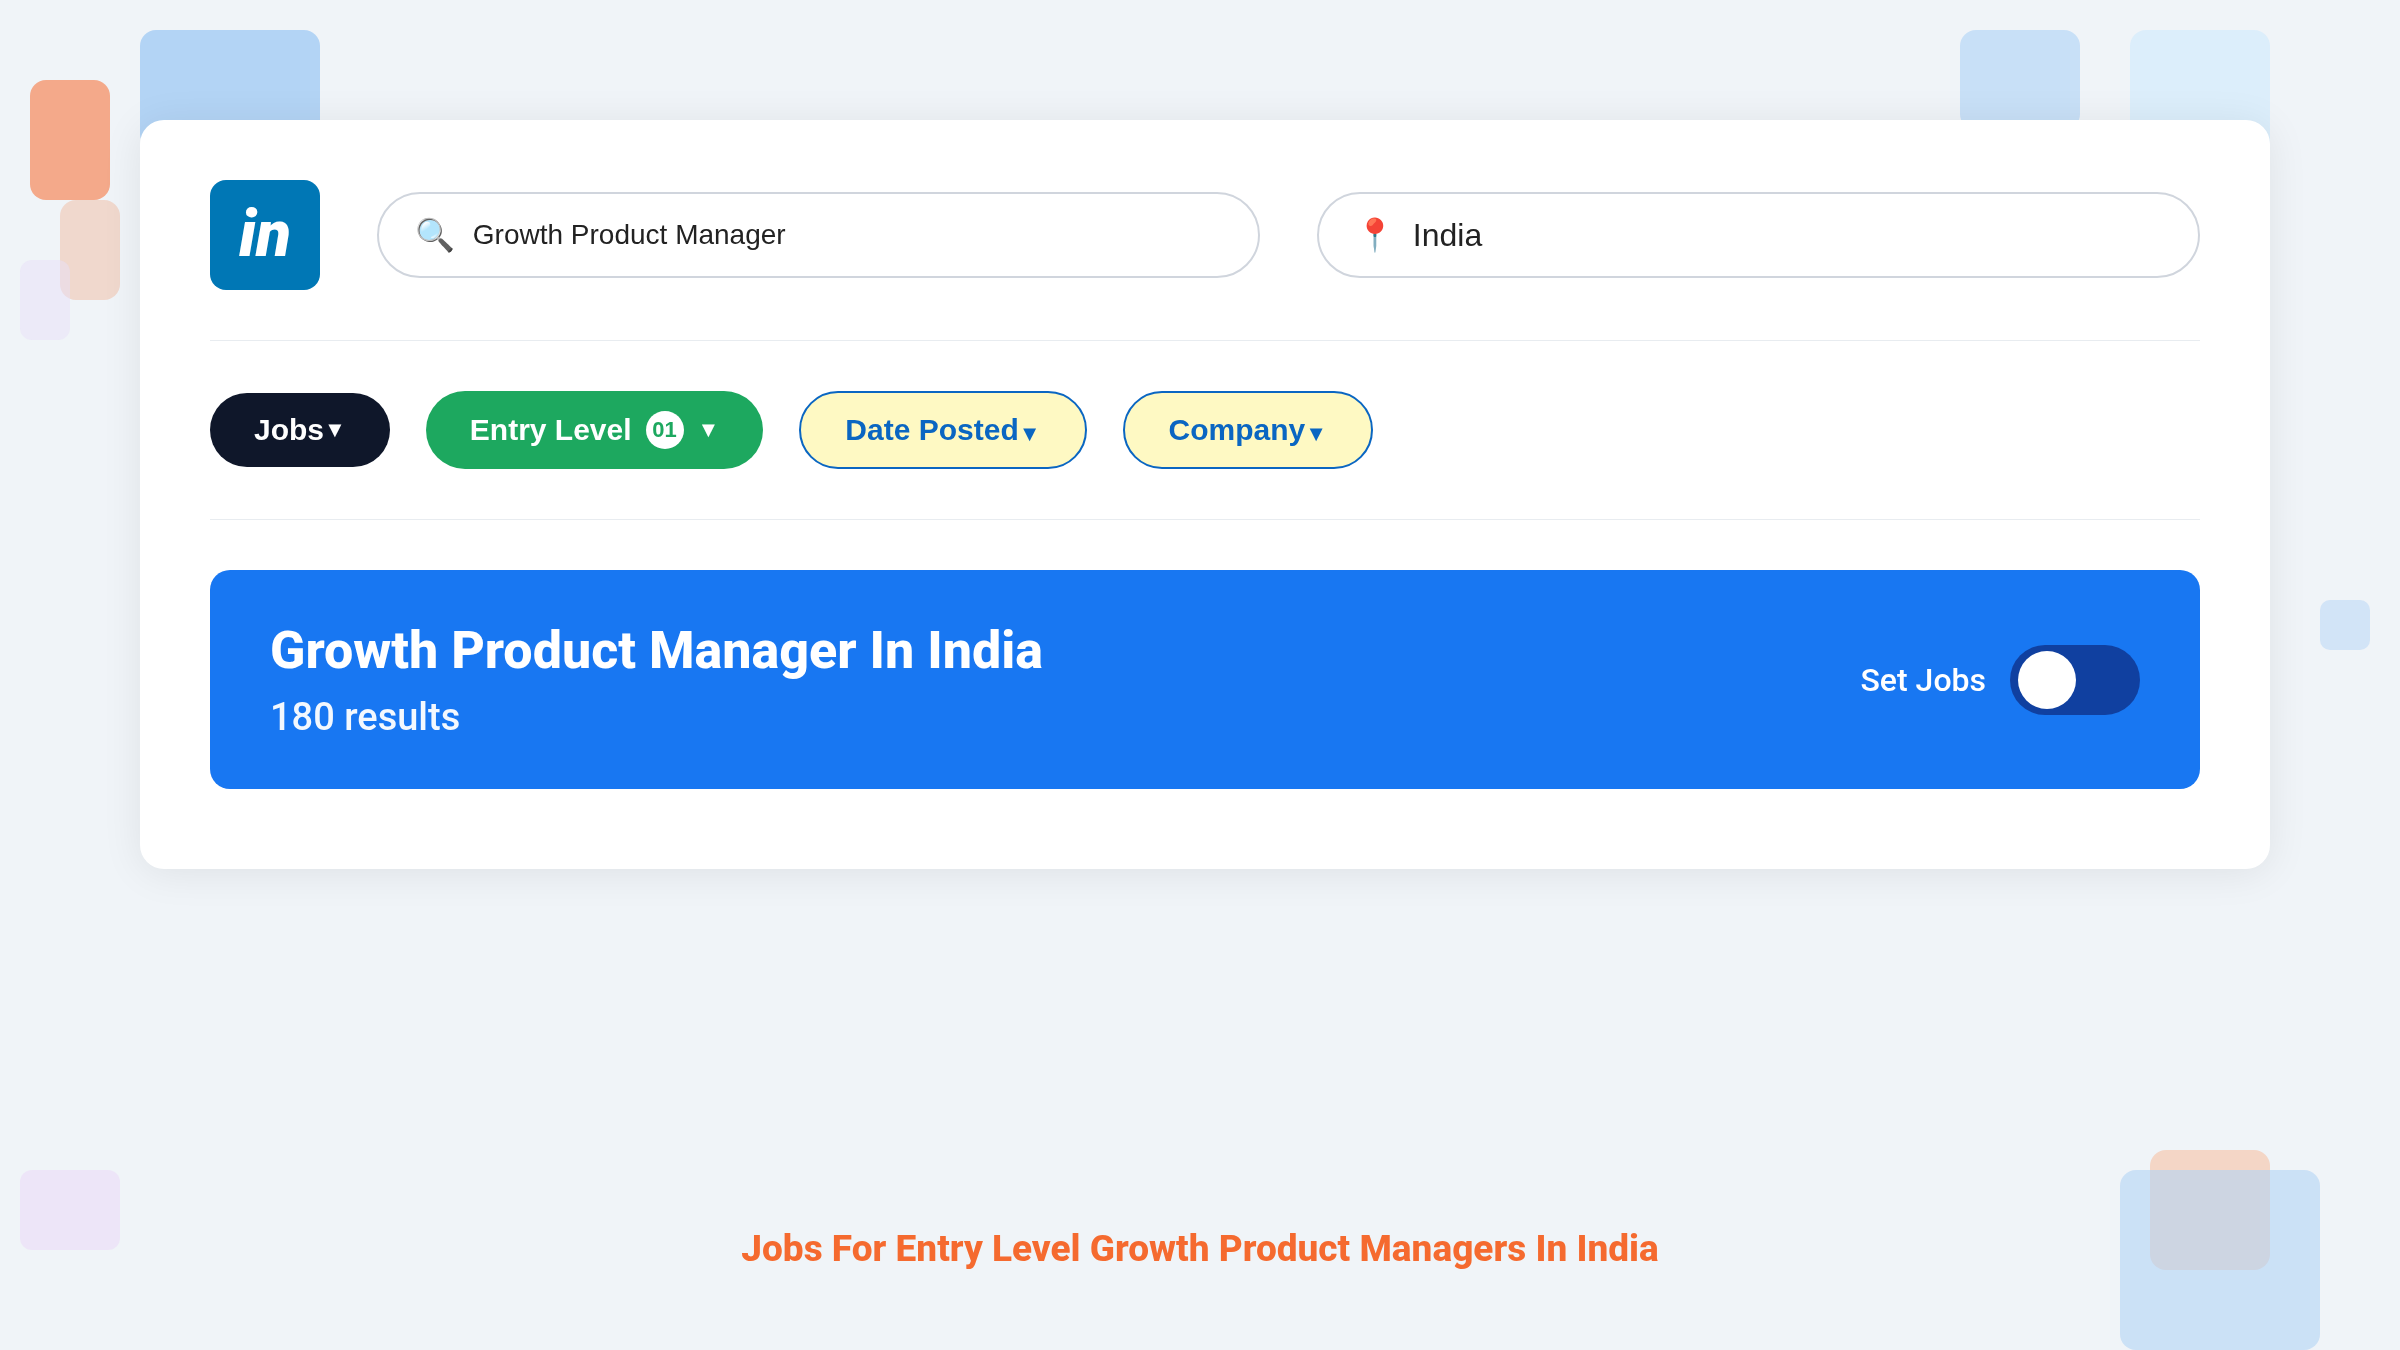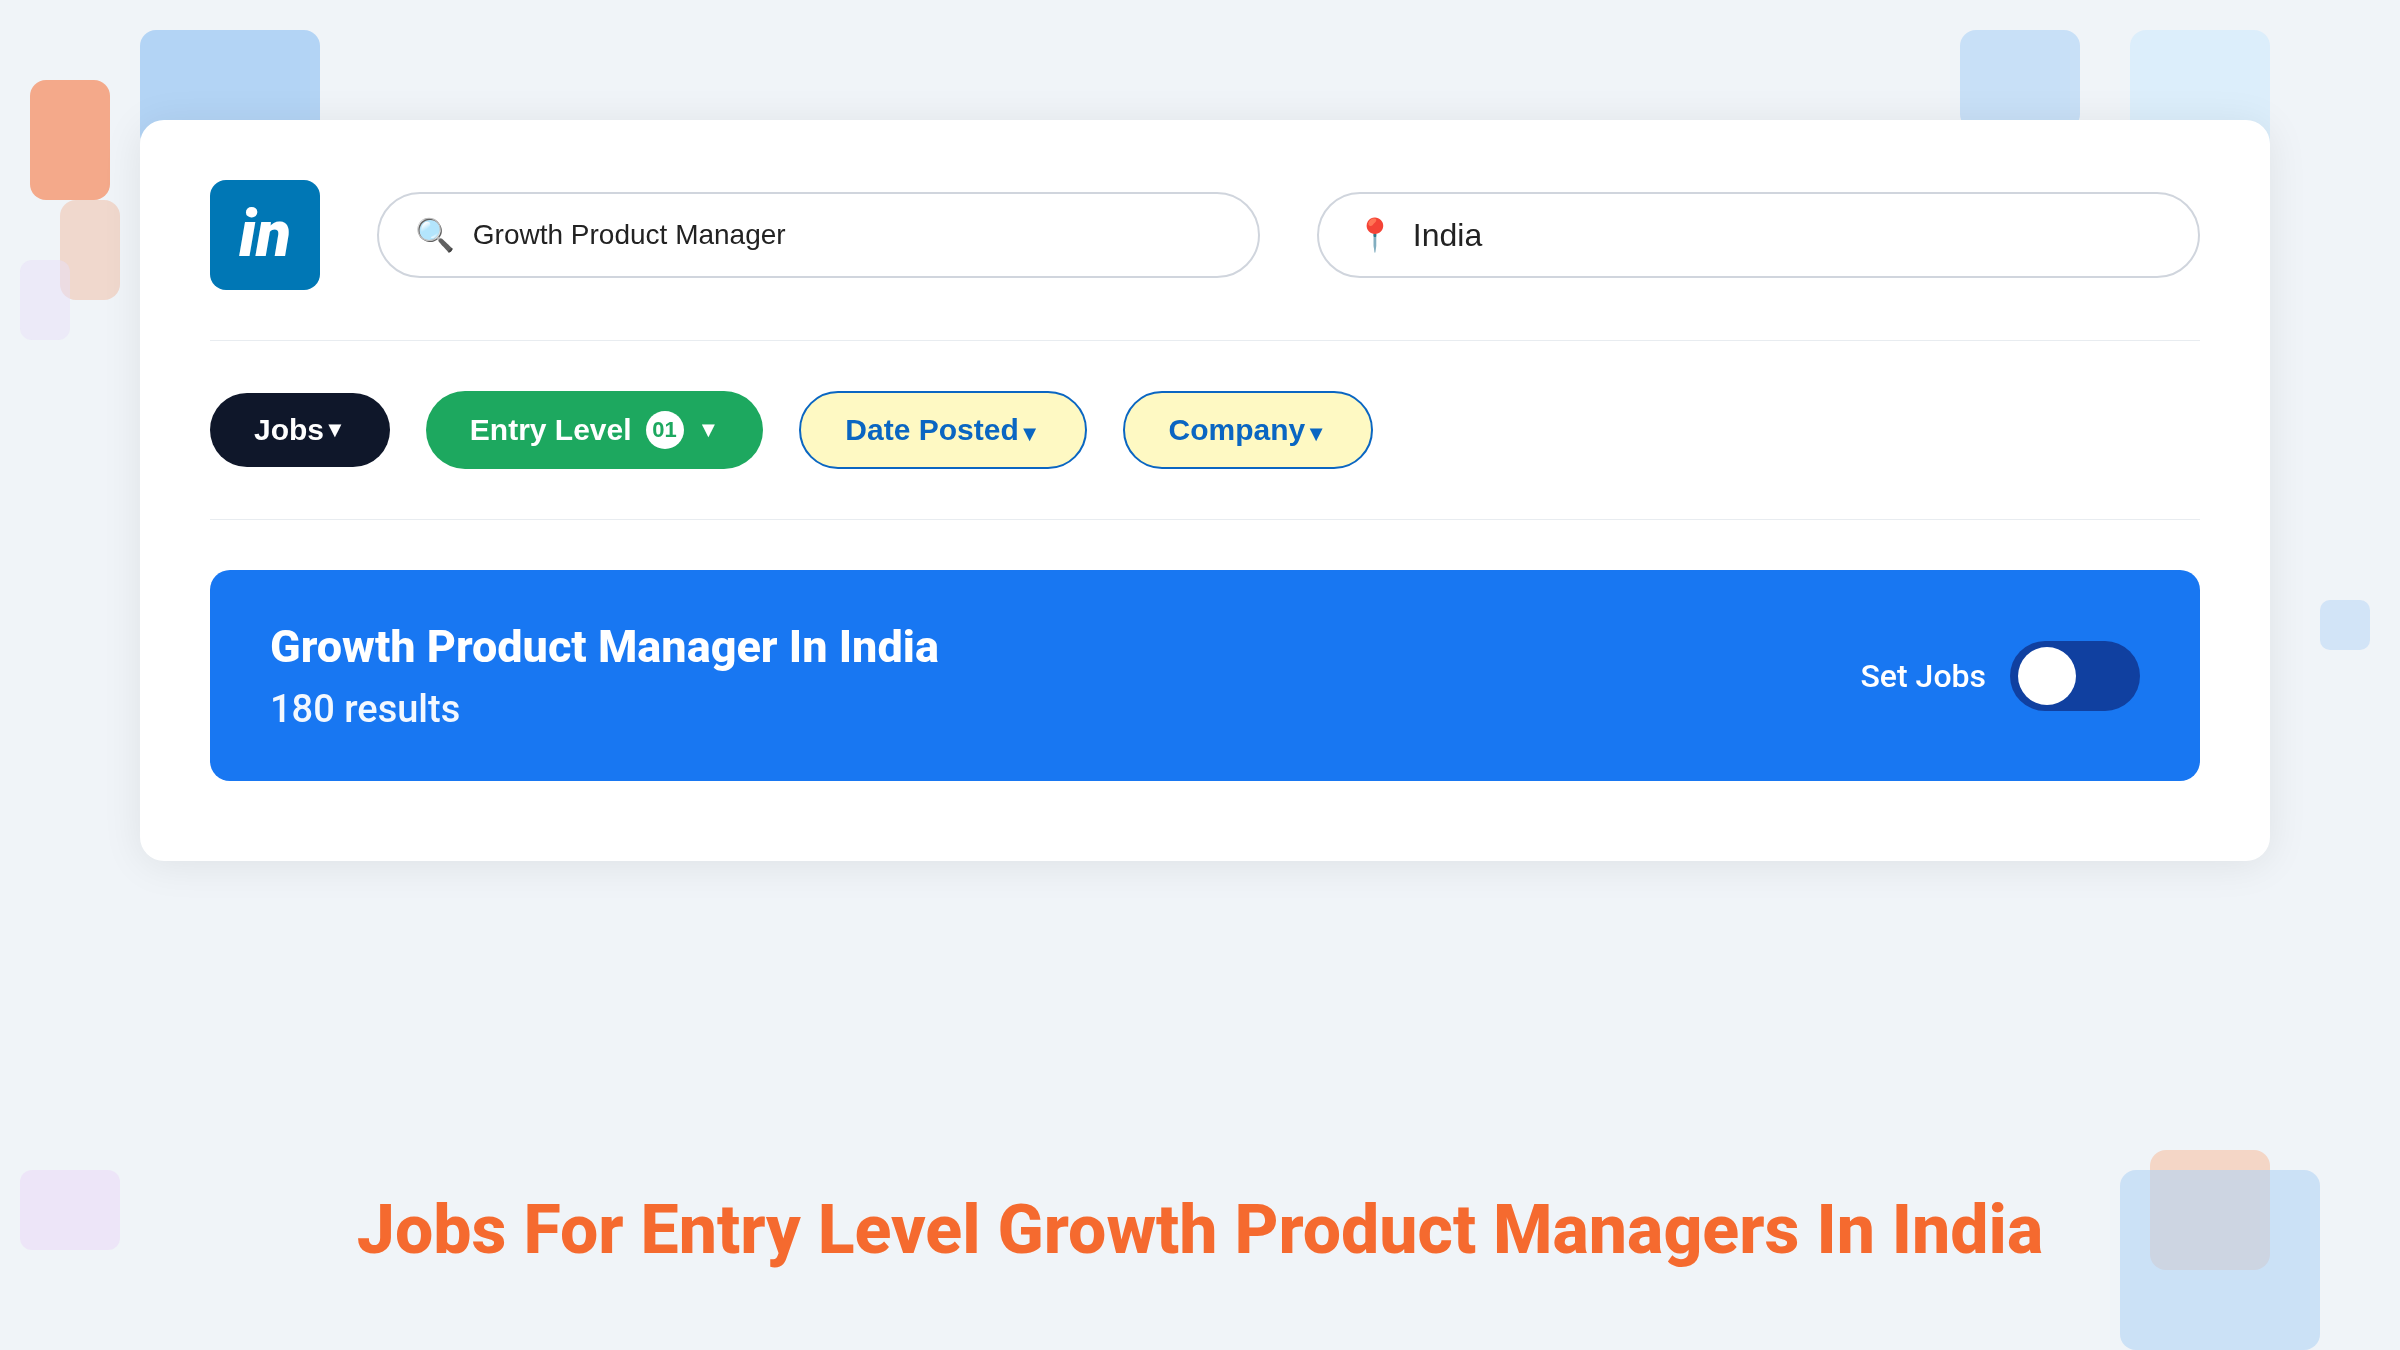--- a/index.html
+++ b/index.html
@@ -252,21 +252,21 @@
       background: #1877f2;
       border-radius: 20px;
       padding: 50px 60px;
       display: flex;
       align-items: center;
       justify-content: space-between;
     }
 
     .results-title {
       color: white;
-      font-size: 45px;
+      font-size: 52px;
       font-weight: 800;
       margin-bottom: 14px;
     }
 
     .results-count {
       color: white;
       font-size: 38px;
       font-weight: 500;
       opacity: 0.95;
     }
@@ -314,21 +314,21 @@
     .bottom-section {
       position: absolute;
       bottom: 80px;
       left: 0;
       right: 0;
       text-align: center;
     }
 
     .bottom-headline {
       color: #f56a2f;
-      font-size: 68px;
+      font-size: 37px;
       font-weight: 800;
     }
   </style>
 </head>
 <body>
 
 <div class="bg-shape bg-shape-1"></div>
 <div class="bg-shape bg-shape-2"></div>
 <div class="bg-shape bg-shape-3"></div>
 <div class="bg-shape bg-shape-4"></div>

